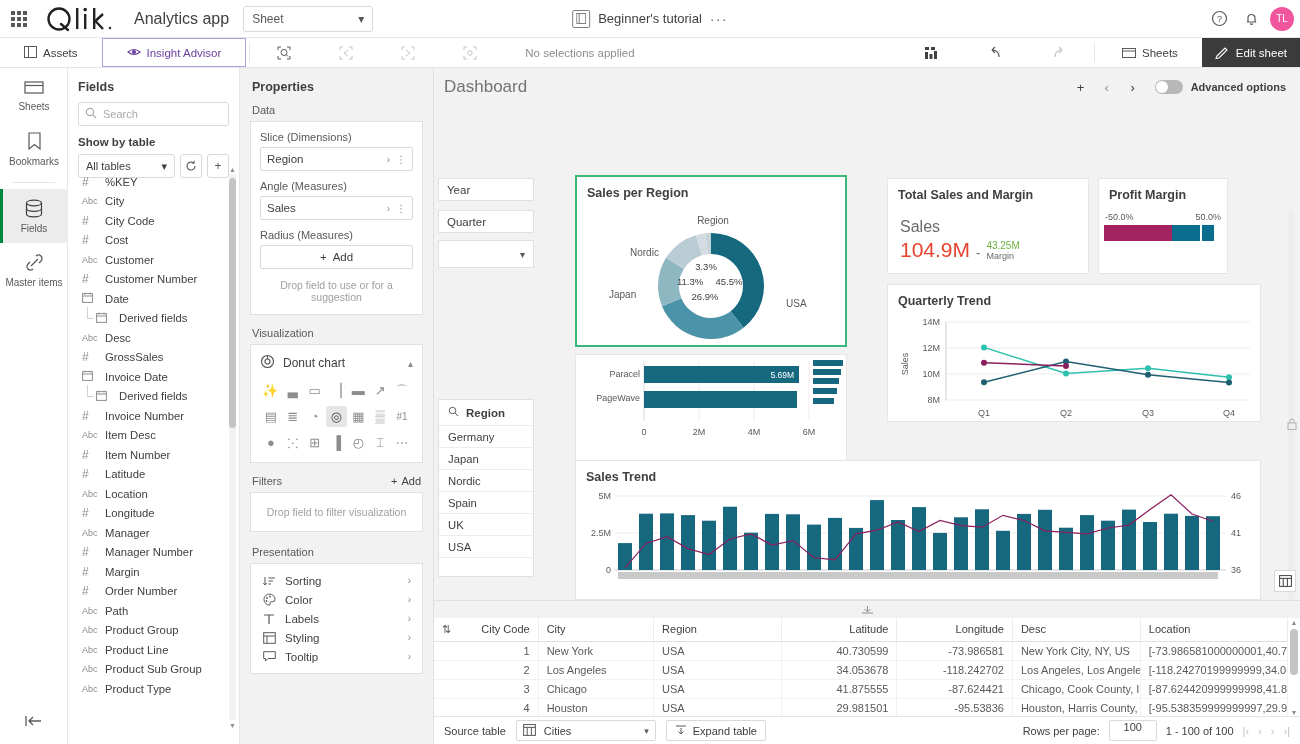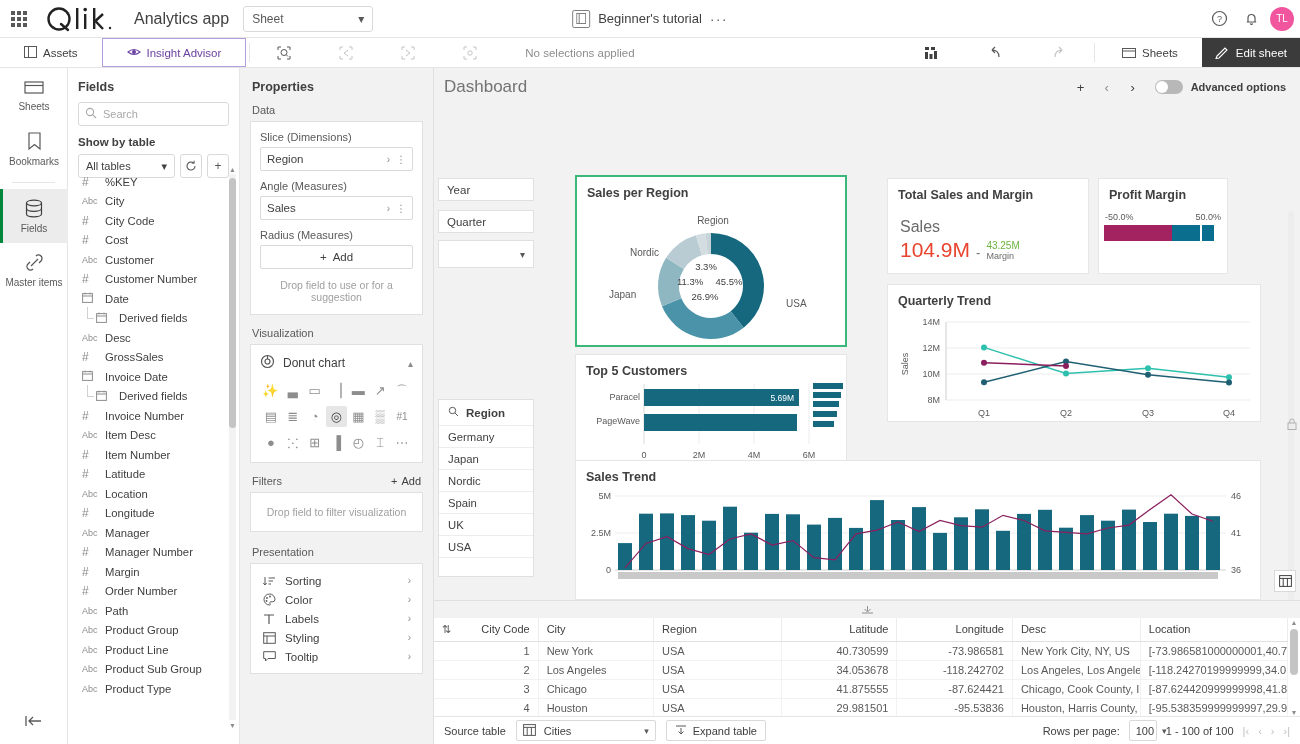--- a/index.html
+++ b/index.html
@@ -831,21 +831,20 @@
           <circle cx="260" cy="66.7" r="3" fill="#1f5f72"></circle>
             <circle cx="341" cy="74.5" r="3" fill="#1f5f72"></circle>
 
           <polyline points="96,54.7 178,57.9" fill="none" stroke="#8b1f5e" stroke-width="1.5"></polyline>
           <circle cx="96" cy="54.7" r="3" fill="#8b1f5e"></circle>
             <circle cx="178" cy="57.9" r="3" fill="#8b1f5e"></circle>
         </svg>
       </div>
 
       <div class="obj" style="left:141px; top:248px; width:272px; height:118px;">
-        <div class="obj-title">Top 5 Customers</div>
         <svg width="270" height="92" viewBox="0 0 270 92">
           <line x1="68" y1="6" x2="68" y2="66" stroke="#d9d9d9"></line>
           <line x1="123" y1="6" x2="123" y2="66" stroke="#ededed"></line>
           <line x1="178" y1="6" x2="178" y2="66" stroke="#ededed"></line>
           <line x1="233" y1="6" x2="233" y2="66" stroke="#ededed"></line>
           <text x="64" y="22" font-family="Liberation Sans" font-size="9" fill="#595959" text-anchor="end">Paracel</text>
           <text x="64" y="46" font-family="Liberation Sans" font-size="9" fill="#595959" text-anchor="end">PageWave</text>
           <rect x="68" y="11" width="155" height="17" fill="#16687f"></rect>
           <rect x="68" y="36" width="153" height="17" fill="#16687f"></rect>
           <text x="218" y="23" font-family="Liberation Sans" font-size="8.5" fill="#fff" text-anchor="end">5.69M</text>
@@ -1016,21 +1015,21 @@
           <span>
             <svg width="12" height="12" viewBox="0 0 12 12">
                 <line x1="1" y1="2" x2="11" y2="2" stroke="#595959"></line>
                 <path d="M6 4 V10 M3.5 7.5 L6 10 L8.5 7.5" stroke="#595959" fill="none"></path>
               </svg>
           </span>
           <span>Expand table</span>
         </div>
         <div class="pager">
           <span class="foot-lbl">Rows per page:</span>
-          <div class="foot-sel" style="width:28px;">
+          <div class="foot-sel" style="width:48px;flex-direction:column;">
             <span>100</span>
             <span style="margin-left:auto; color:#595959; font-size:9px;">▾</span>
           </div>
           <span class="foot-lbl">1 - 100 of 100</span>
           <span class="pg-icon dim">|‹</span>
           <span class="pg-icon dim">‹</span>
           <span class="pg-icon dim">›</span>
           <span class="pg-icon dim">›|</span>
         </div>
       </div>

